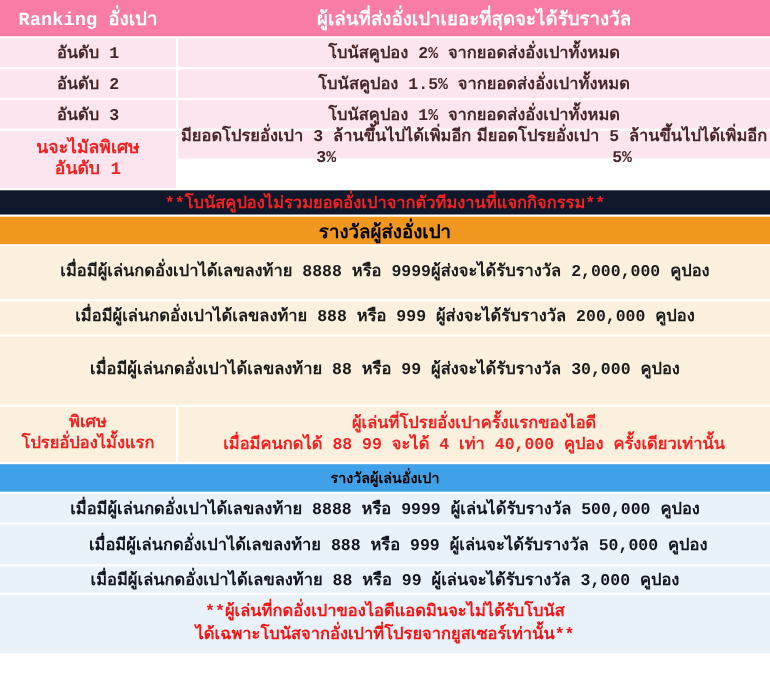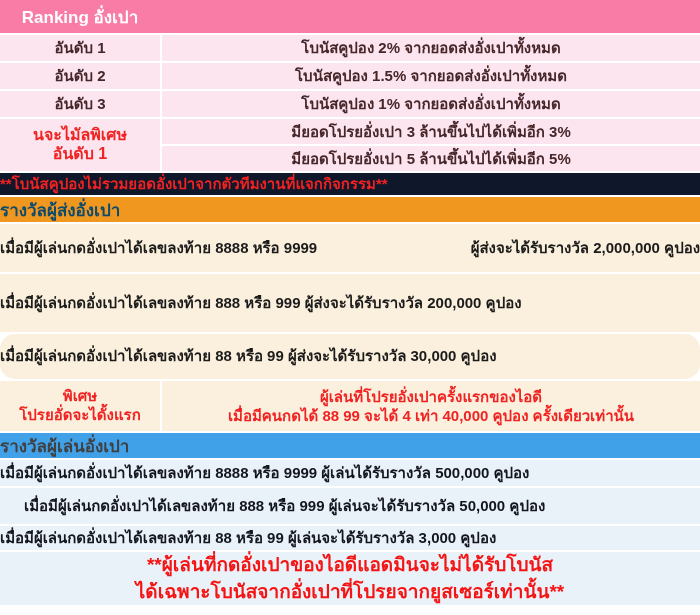--- a/index.html
+++ b/index.html
@@ -2,63 +2,64 @@
 <html><head>
 <meta charset="utf-8">
 <style>
   * { box-sizing: border-box; margin: 0; padding: 0; }
   html, body { background: #fff; }
   body { font-family: "Liberation Sans", "DejaVu Sans", sans-serif; }
   .page {
     width: 700px; height: 615px; background: #ffffff;
     overflow: hidden; position: relative;
   }
-  .band { width: 100%; display: flex; align-items: center; justify-content: space-between; margin-bottom: 2px; }
+  .band { width: 100%; display: flex; align-items: center; justify-content: center; margin-bottom: 2px; font-family: Liberation Mono, monospace; }
   .two-col { display: flex; align-items: stretch; }
   .cell { display: flex; align-items: center; justify-content: center; text-align: center; }
   .col-left { width: 160px; margin-right: 2px; flex: 0 0 160px; flex-direction: column; }
   .col-right { flex: 1 1 auto; flex-direction: column; }
 
   
   .pink-header { height: 33px; background: #f87ca6; }
   .pink-header .cell { color: #ffffff; font-weight: bold; font-size: 17px; }
   .pink-row { height: 26px; }
   .pink-row .cell { background: #fce5ee; color: #46262a; font-weight: bold; font-size: 15px; }
   .pink-special { height: 52px; }
   .pink-special .col-left { background: #fce5ee; color: #f02222; font-weight: bold; font-size: 16px; line-height: 1.18; }
-  .pink-special .right-stack { flex: 1 1 auto; display: flex; flex-direction: column; }
+  .pink-special .right-stack { flex: 1 1 auto; display: flex; flex-direction: row; }
   .pink-special .sub-row { height: 25px; background: #fce5ee; color: #46262a; font-weight: bold; font-size: 15px; }
   .pink-special .sub-row:first-child { margin-bottom: 2px; }
   .pink-note { height: 22px; background: #0f172a; color: #f02222; font-weight: bold; font-size: 15px; }
 
   
-  .orange-band { height: 25px; background: #f0971f; color: #0c4a6e; font-weight: bold; font-size: 17px; }
+  .orange-band { height: 25px; background: #f0971f; color: #000000; font-weight: bold; font-size: 17px; }
   .cream-row { background: #fbf0dd; color: #1b1b1b; font-weight: bold; font-size: 15px; line-height: 1.35; flex-direction: row; text-align: center; }
   .cream-a { height: 48px; }
-  .cream-b { height: 58px; }
-  .cream-c { height: 45px; border-radius: 15px; }
+  .cream-b { height: 30px; }
+  .cream-c { height: 62px; }
   .cream-special { height: 50px; }
   .cream-special .col-left { background: #fbf0dd; color: #f02222; font-weight: bold; font-size: 15px; line-height: 1.25; }
   .cream-special .col-right { background: #fbf0dd; color: #f02222; font-weight: bold; font-size: 15px; line-height: 1.3; }
 
   
-  .blue-band { height: 25px; background: #41a1e8; color: #404040; font-weight: bold; font-size: 17px; }
+  .blue-band { height: 25px; background: #41a1e8; color: #000000; font-weight: bold; font-size: 13px; }
   .blue-row { background: #eaf2f9; color: #14161f; font-weight: bold; font-size: 15px; }
   .blue-r1 { height: 26px; }
   .blue-r2 { height: 36px; padding-left: 24px; }
   .blue-r3 { height: 24px; }
-  .footer-note { height: 53px; background: #eaf2f9; color: #f51414; font-weight: bold; font-size: 19px; line-height: 1.35; flex-direction: column; margin-bottom: 0; }
+  .footer-note { height: 53px; background: #eaf2f9; color: #f51414; font-weight: bold; font-size: 15px; line-height: 1.35; flex-direction: column; margin-bottom: 0; }
 </style>
 </head>
 <body>
 
 <div class="page">
 
   <div class="band two-col pink-header">
     <div class="cell col-left">Ranking อั่งเปา</div>
+    <div class="cell col-right">ผู้เล่นที่ส่งอั่งเปาเยอะที่สุดจะได้รับรางวัล</div>
   </div>
 
   <div class="band two-col pink-row">
     <div class="cell col-left">อันดับ 1</div>
     <div class="cell col-right">โบนัสคูปอง 2% จากยอดส่งอั่งเปาทั้งหมด</div>
   </div>
 
   <div class="band two-col pink-row">
     <div class="cell col-left">อันดับ 2</div>
     <div class="cell col-right">โบนัสคูปอง 1.5% จากยอดส่งอั่งเปาทั้งหมด</div>
@@ -89,21 +90,21 @@
     <span>ผู้ส่งจะได้รับรางวัล 2,000,000 คูปอง</span>
   </div>
 
   <div class="band cream-row cream-b">เมื่อมีผู้เล่นกดอั่งเปาได้เลขลงท้าย 888 หรือ 999 ผู้ส่งจะได้รับรางวัล 200,000 คูปอง</div>
 
   <div class="band cream-row cream-c">เมื่อมีผู้เล่นกดอั่งเปาได้เลขลงท้าย 88 หรือ 99 ผู้ส่งจะได้รับรางวัล 30,000 คูปอง</div>
 
   <div class="band two-col cream-special">
     <div class="cell col-left">
       <span>พิเศษ</span>
-      <span>โปรยอั่ดจะไดั้งแรก</span>
+      <span>โปรยอั่ปองไมั้งแรก</span>
     </div>
     <div class="cell col-right">
       <span>ผู้เล่นที่โปรยอั่งเปาครั้งแรกของไอดี</span>
       <span>เมื่อมีคนกดได้ 88 99 จะได้ 4 เท่า 40,000 คูปอง ครั้งเดียวเท่านั้น</span>
     </div>
   </div>
 
   <div class="band blue-band">รางวัลผู้เล่นอั่งเปา</div>
 
   <div class="band blue-row blue-r1">เมื่อมีผู้เล่นกดอั่งเปาได้เลขลงท้าย 8888 หรือ 9999 ผู้เล่นได้รับรางวัล 500,000 คูปอง</div>

